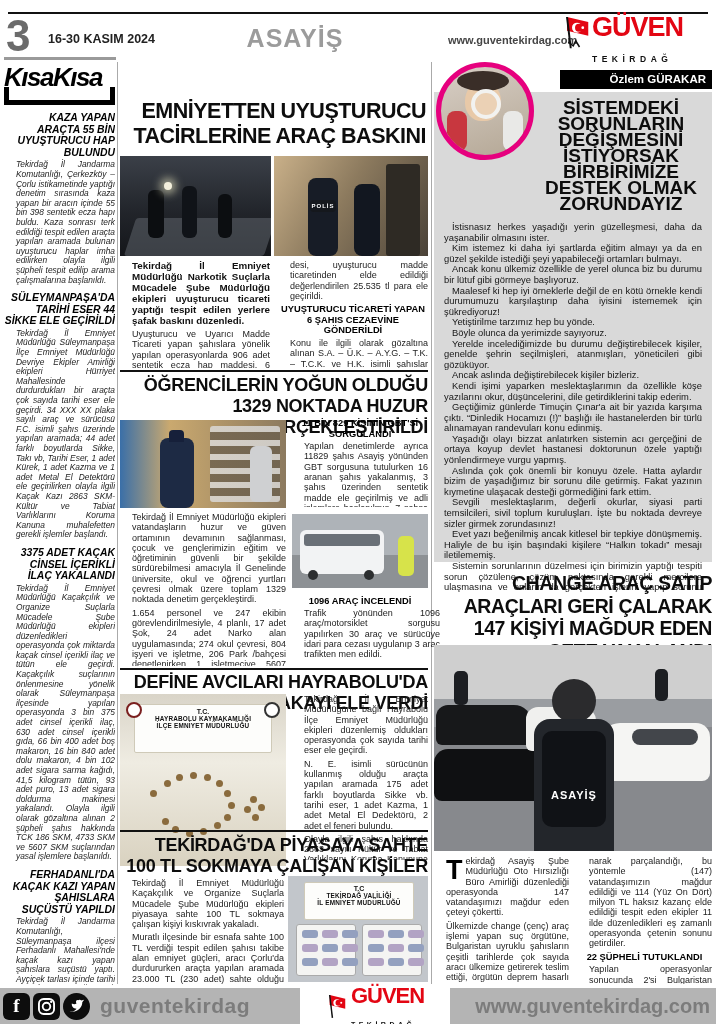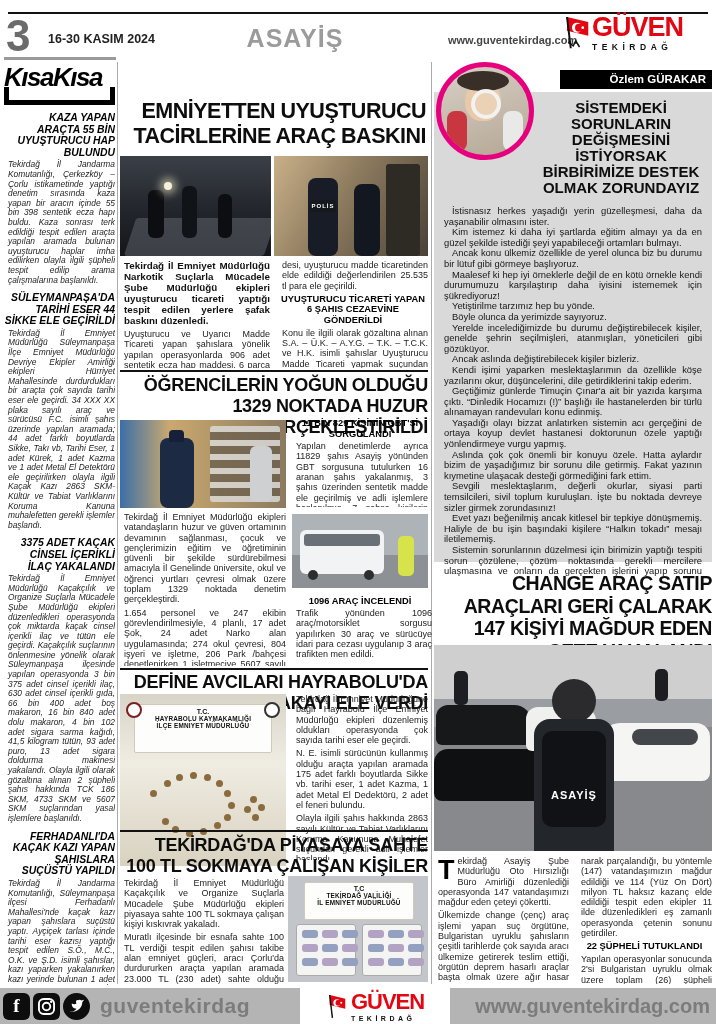--- a/index.html
+++ b/index.html
@@ -1,32 +1,32 @@
 <!DOCTYPE html>
 <html><head>
 <meta charset="utf-8">
 <style>
   html,body{margin:0;padding:0;background:#fff;}
   #page{position:relative;width:716px;height:1024px;background:#fff;overflow:hidden;
         font-family:"Liberation Sans",sans-serif;color:#1a1a1a;}
   .abs{position:absolute;}
   .jt{text-align:justify;text-justify:inter-word;}
   .ph{position:absolute;overflow:hidden;}
-  p{margin:0 0 3px 4px;}
+  p{margin:0 0 3px 12px;}
   h1,h2,h3,h4{margin:0;text-align:right;}
   
   #topline{left:8px;top:12px;width:700px;height:2px;background:#111;}
   #pagenum{left:6px;top:14px;font-size:44px;font-weight:800;color:#6b6b6b;line-height:1;}
   #hdate{left:48px;top:32px;font-size:12.5px;font-weight:700;color:#222;}
   #hsection{left:210px;top:24px;width:170px;text-align:center;font-size:25px;font-weight:800;color:#9b9b9b;letter-spacing:1px;}
   #hlogo{left:562px;top:14px;display:flex;align-items:flex-start;}
   #hsite{left:448px;top:34px;font-size:11px;font-weight:600;color:#454545;}
   .brandtxt{display:flex;flex-direction:column;line-height:1;}
   .brandname{font-size:27px;font-weight:800;color:#e30613;letter-spacing:-1px;}
-  .brandsub{font-size:8.5px;font-weight:700;color:#111;letter-spacing:4.5px;margin-top:2px;}
+  .brandsub{font-size:8.5px;font-weight:700;color:#111;letter-spacing:4.5px;margin-top:14px;}
   
   .vrule{width:1px;background:#aaa;top:62px;height:922px;}
   #rule0{left:4px;top:57px;width:112px;height:3px;background:#9a9a9a;}
   
   #kisakisa{left:4px;top:64px;width:111px;height:921px;overflow:hidden;font-style:italic;}
   #kkhead{font-size:26px;font-weight:800;letter-spacing:-1.5px;color:#000;line-height:1;}
   #kkbracket{height:13px;border-left:5px solid #000;border-bottom:5px solid #000;border-right:5px solid #000;margin-top:-3px;}
   .kk-t{font-size:10.4px;line-height:11.6px;font-weight:800;color:#000;margin:7px 0 2px 0;}
   .kk-b{font-size:8.4px;line-height:9.6px;color:#1c1c1c;}
   
@@ -35,21 +35,21 @@
   .mbody{font-size:9px;line-height:10.3px;color:#1c1c1c;}
   .mlead{font-size:9.8px;line-height:11px;font-weight:700;color:#111;}
   .msub{font-size:9.3px;line-height:10.6px;font-weight:800;text-align:center;color:#000;margin:2px 0;}
   .hdiv{height:2px;background:#111;}
   .twocol{display:flex;gap:8px;}
   .twocol>div{flex:1;}
   
   #opbar{left:560px;top:70px;width:152px;height:19px;background:#000;color:#fff;
          font-size:11.5px;font-weight:800;text-align:right;line-height:19px;padding-right:6px;box-sizing:border-box;}
   #opbox{left:434px;top:92px;width:278px;height:470px;background:#d9d9d9;box-sizing:border-box;}
-  #ophead{margin:8px 6px 6px 102px;text-align:center;font-size:15px;line-height:16px;font-weight:800;color:#0d0d0d;}
+  #ophead{margin:8px 6px 6px 102px;text-align:center;font-size:19px;line-height:16px;font-weight:800;color:#0d0d0d;}
   .opbody{padding:4px 10px 0 10px;height:370px;overflow:hidden;}
   .opbody p{font-size:9.4px;line-height:10.6px;text-indent:8px;margin:0;color:#161616;text-align:justify;}
   #opphoto{left:436px;top:62px;width:88px;height:88px;border-radius:50%;border:5px solid #e6007e;
            background:linear-gradient(160deg,#d8cfc6,#b4a795);overflow:hidden;z-index:5;}
   .chgh{left:436px;top:572px;width:276px;font-size:19.5px;line-height:22.5px;font-weight:800;letter-spacing:-0.4px;color:#0d0d0d;}
   .dc{float:left;font-size:27px;line-height:24px;font-weight:800;padding:2px 3px 0 0;color:#000;}
   
   #footer{left:0;top:988px;width:716px;height:36px;background:#b4b4b4;display:flex;align-items:center;}
   .fic{width:27px;height:27px;background:#0d0d0d;border-radius:6px;margin-left:3px;display:flex;align-items:center;justify-content:center;}
   #fsocial{font-size:21px;font-weight:700;color:#7c7c7c;margin-left:10px;letter-spacing:0.5px;}

